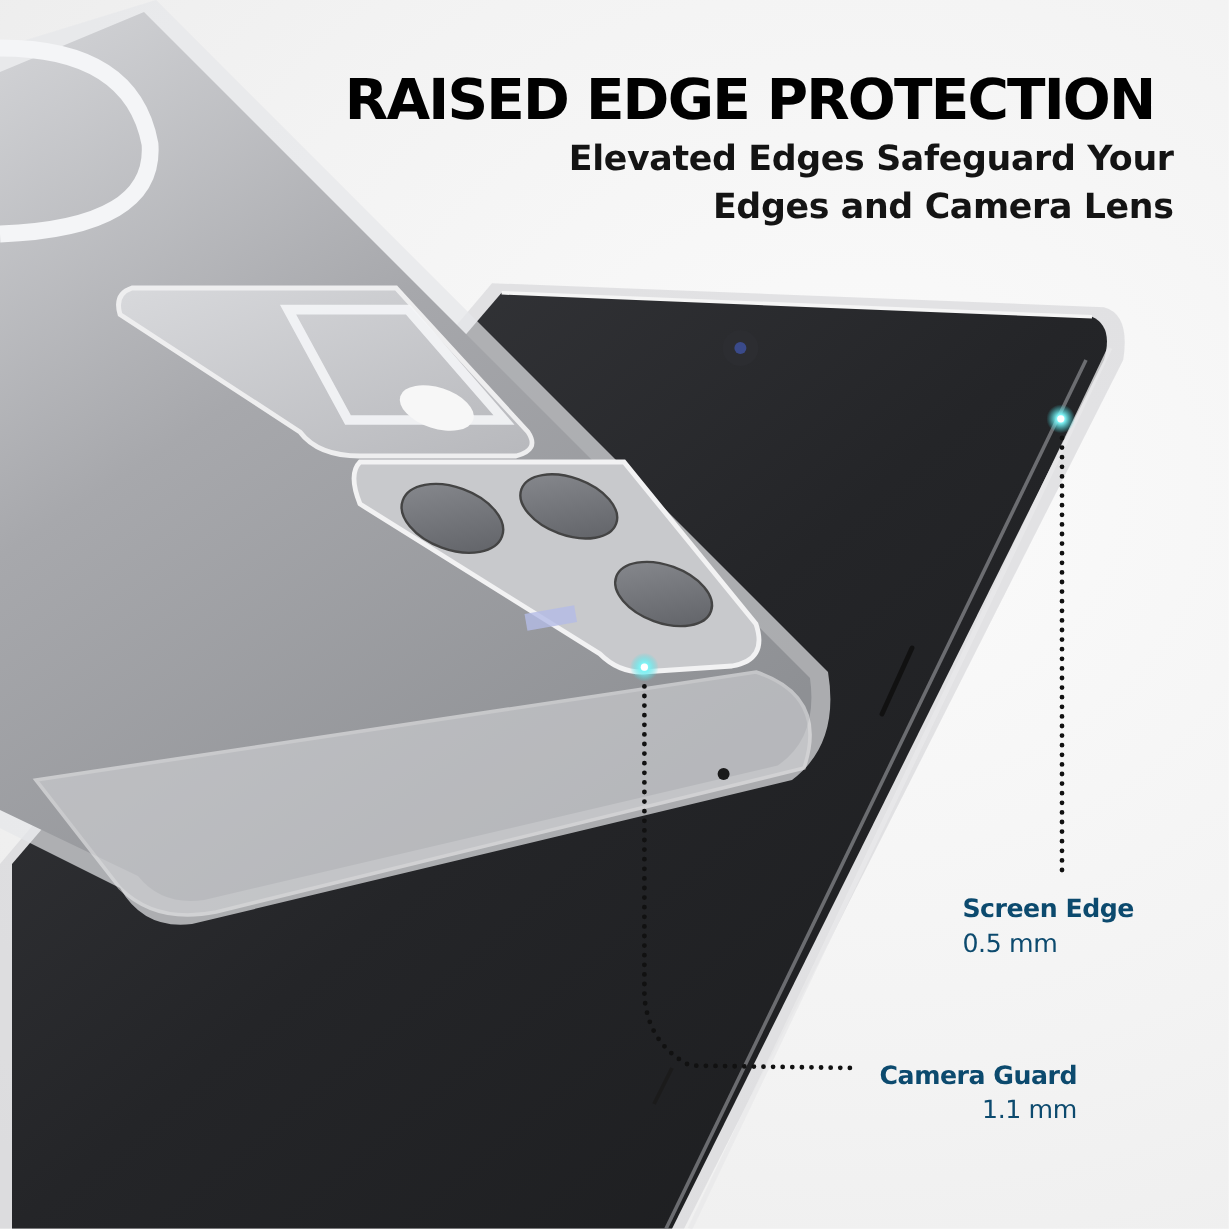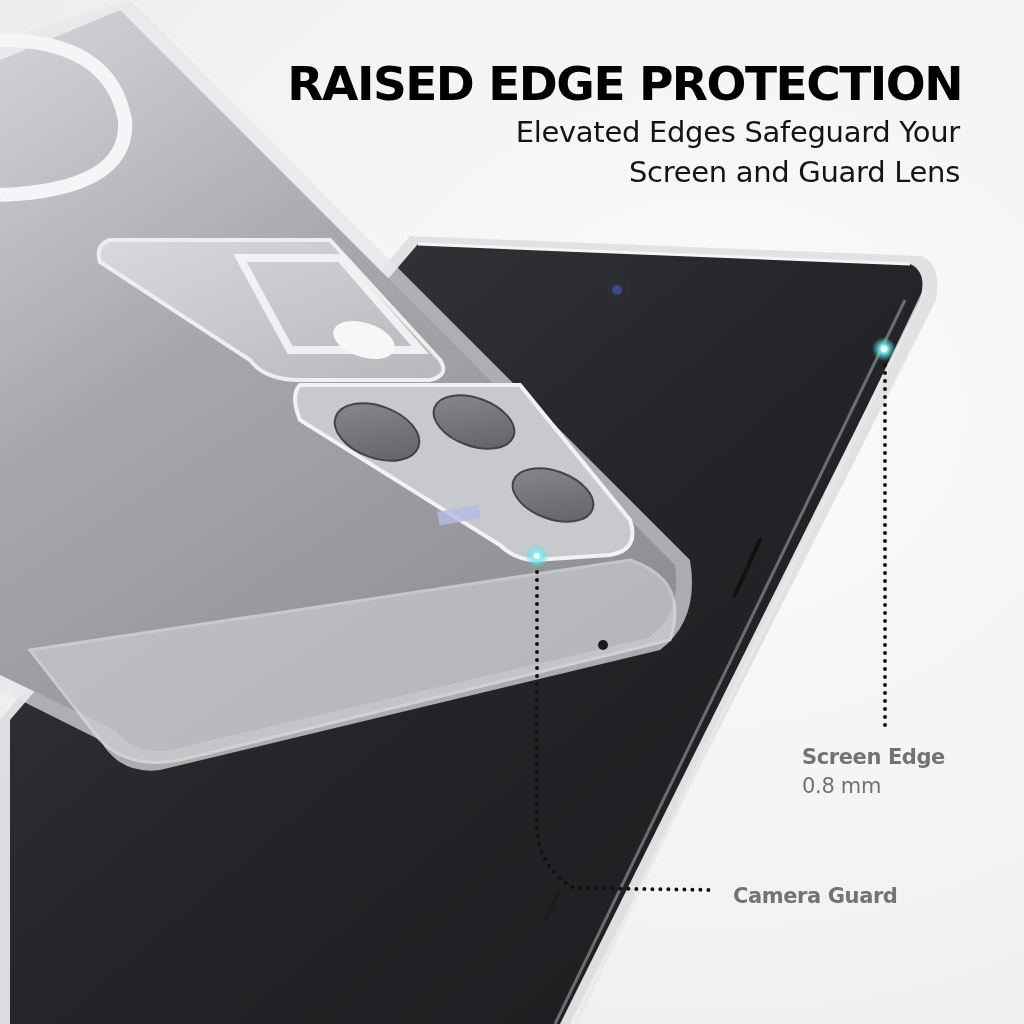--- a/index.html
+++ b/index.html
@@ -9,26 +9,26 @@
       font-family: "DejaVu Sans", sans-serif;
     }
     .art { position: absolute; left: 0; top: 0; width: 1024px; height: 1024px; }
     .headline {
       position: absolute; right: 46px; top: 40px; margin: 16px;
       font-family: "DejaVu Sans", sans-serif; font-weight: 900; font-size: 47px;
       letter-spacing: -1.5px; color: #000; white-space: nowrap;
       transform: scaleX(1.0); transform-origin: right center;
     }
     .subtitle {
-      position: absolute; right: 64px; top: 112px; margin: 0; text-align: right;
-      font-family: "DejaVu Sans", sans-serif; font-weight: 400; font-size: 29px;
+      position: absolute; right: 46px; top: 112px; margin: 0; text-align: right;
+      font-family: "DejaVu Sans", sans-serif; font-weight: 700; font-size: 29px;
       line-height: 40px; color: #141414; letter-spacing: -0.3px;
     }
     .subtitle span { display: block; }
-    .callout { position: absolute; color: #737373; }
+    .callout { position: absolute; color: #0c4a6e; }
     .callout .c-title { display: block; font-family: "DejaVu Sans", sans-serif; font-weight: 700; font-size: 21px; letter-spacing: -0.4px; line-height: 28px; }
     .callout .c-value { display: block; font-family: "DejaVu Sans", sans-serif; font-weight: 400; font-size: 21px; line-height: 30px; letter-spacing: -0.3px; }
     #callout-screen { left: 802px; top: 743px; }
     #callout-camera { left: 733px; top: 882px; text-align: right; }
   </style>
 </head>
 <body>
 
 <svg class="art" viewBox="0 0 1024 1024" xmlns="http://www.w3.org/2000/svg">
   <defs>
@@ -96,23 +96,24 @@
 
     <circle cx="537" cy="556" r="12" fill="url(#glow)"></circle>
     <circle cx="537" cy="556" r="3" fill="#ffffff"></circle>
     <path d="M537 572 L537 830 Q540 870 575 888 L712 890" fill="none" stroke="#111" stroke-width="4" stroke-dasharray="0 8" stroke-linecap="round"></path>
   </g>
 </svg>
 
 <h1 class="headline">RAISED EDGE PROTECTION</h1>
 <p class="subtitle">
   <span>Elevated Edges Safeguard Your</span>
-  <span>Screen and Guard Lens</span>
+  <span>Edges and Camera Lens</span>
 </p>
 
 <div class="callout" id="callout-screen">
   <span class="c-title">Screen Edge</span>
-  <span class="c-value">0.8 mm</span>
+  <span class="c-value">0.5 mm</span>
 </div>
 
 <div class="callout" id="callout-camera">
   <span class="c-title">Camera Guard</span>
+  <span class="c-value">1.1 mm</span>
 </div>
 
 </body></html>

